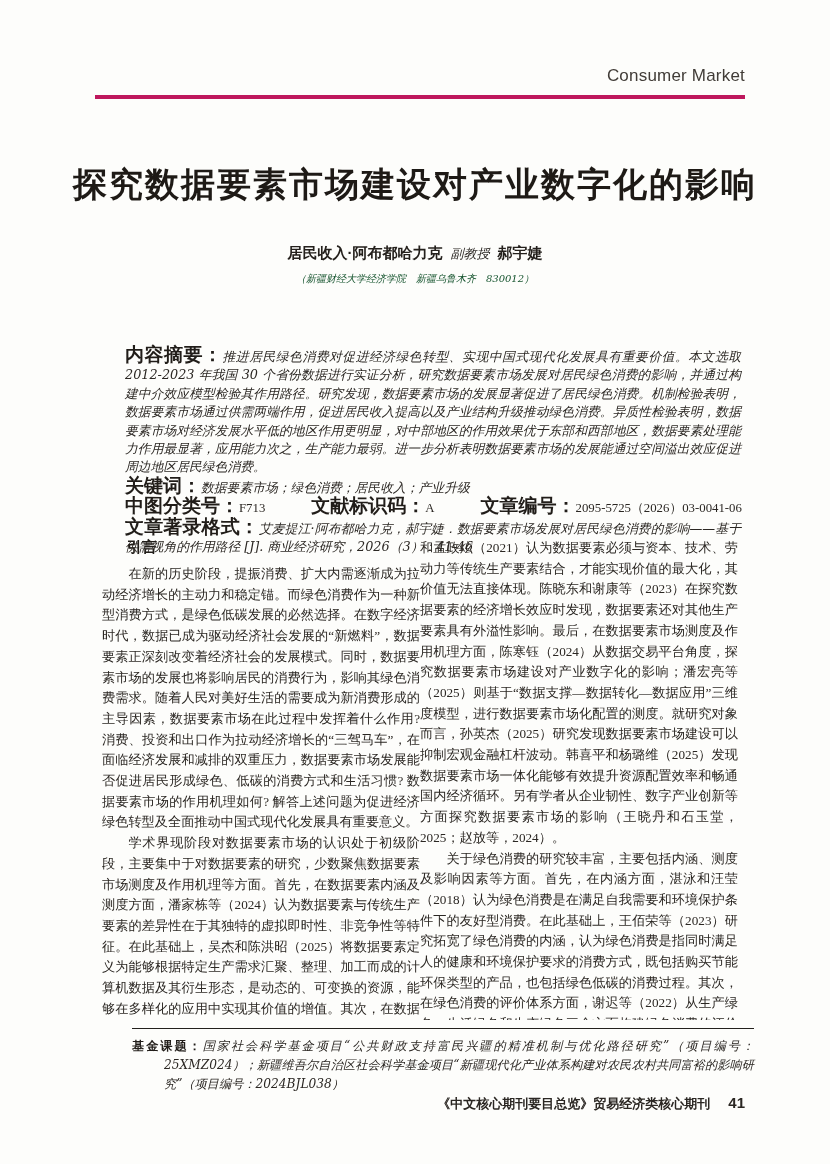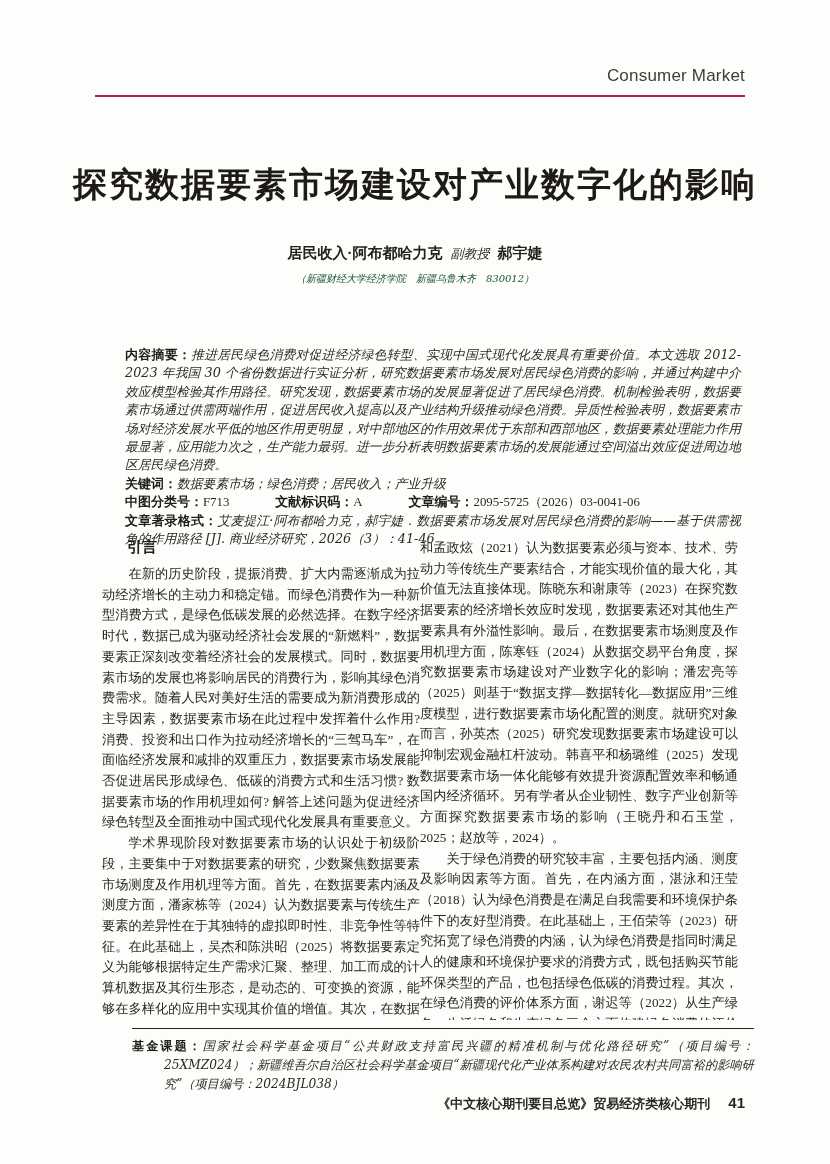--- a/index.html
+++ b/index.html
@@ -8,21 +8,21 @@
     font-family:"Liberation Serif","DejaVu Serif",serif;
     color:#2b2723;
     -webkit-font-smoothing:antialiased;
   }
   .page{position:relative;width:830px;height:1164px;overflow:hidden;background:#fdfdfb;}
 
   
   .header{
     position:absolute;top:66px;left:95px;width:650px;
     text-align:right;padding-bottom:9px;
-    border-bottom:2px solid #be185d;
+    border-bottom:4px solid #be185d;
     font-family:"Liberation Sans","DejaVu Sans",sans-serif;
     font-size:17px;color:#413c37;letter-spacing:.2px;
   }
 
   
   .title-block{position:absolute;top:162px;left:0;width:830px;text-align:center;}
   .article-title{
     margin:0;font-family:"Liberation Sans","DejaVu Sans",sans-serif;
     font-weight:900;font-size:34px;letter-spacing:2px;color:#1e1a16;
   }
@@ -36,21 +36,21 @@
     font-size:13px;margin:0 8px;color:#2b2723;}
   .affiliation{margin-top:9px;font-size:10px;color:#14532d;
     font-family:"DejaVu Serif",serif;font-style:italic;}
 
   
   .abstract-block{position:absolute;top:346px;left:125px;width:616px;}
   .abstract-block p{margin:0;font-size:12.8px;line-height:18.4px;text-align:justify;}
   .kai{font-family:"DejaVu Serif","Liberation Serif",serif;font-style:italic;}
   .blabel{
     font-family:"Liberation Sans","DejaVu Sans",sans-serif;
-    font-weight:bold;font-style:normal;font-size:13px;color:#211d19;
+    font-weight:bold;font-style:normal;font-size:19px;color:#211d19;
   }
   .meta-line{white-space:nowrap;}
   .meta-item{margin-right:46px;}
   .meta-item:last-child{margin-right:0;}
   .meta-value{font-family:"Liberation Serif",serif;}
 
   
   .columns{
     position:absolute;top:538px;left:95px;width:650px;height:482px;
     display:flex;overflow:hidden;justify-content:center;

